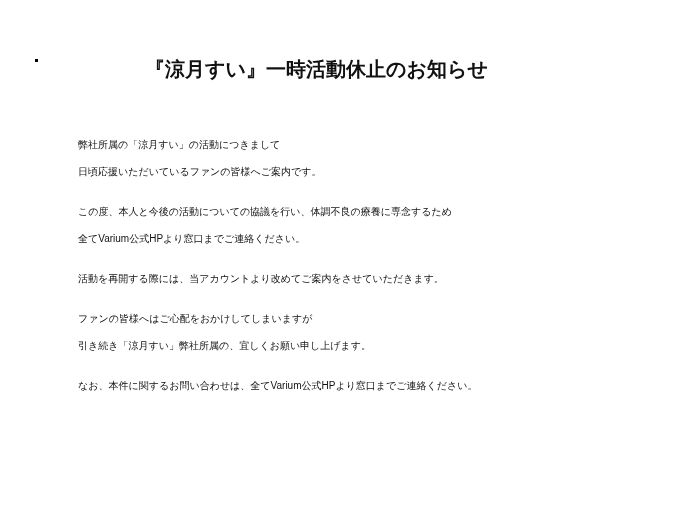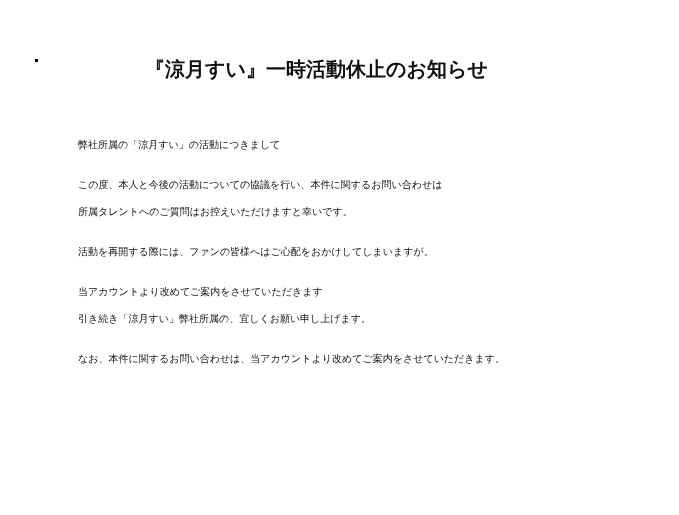--- a/index.html
+++ b/index.html
@@ -58,35 +58,36 @@
 <div class="page">
 
   <div class="stray-dot"></div>
 
   <h1 class="notice-title">『涼月すい』一時活動休止のお知らせ</h1>
 
   <div class="notice-body">
 
     <p class="para">
       <span class="line">弊社所属の「涼月すい」の活動につきまして</span>
+      <span class="line">日頃応援いただいているファンの皆様へご案内です。</span>
     </p>
 
     <p class="para">
-      <span class="line">この度、本人と今後の活動についての協議を行い、本件に関するお問い合わせは</span>
-      <span class="line">所属タレントへのご質問はお控えいただけますと幸いです。</span>
+      <span class="line">この度、本人と今後の活動についての協議を行い、体調不良の療養に専念するため</span>
+      <span class="line">全てVarium公式HPより窓口までご連絡ください。</span>
     </p>
 
     <p class="para">
-      <span class="line">活動を再開する際には、ファンの皆様へはご心配をおかけしてしまいますが。</span>
+      <span class="line">活動を再開する際には、当アカウントより改めてご案内をさせていただきます。</span>
     </p>
 
     <p class="para">
-      <span class="line">当アカウントより改めてご案内をさせていただきます</span>
+      <span class="line">ファンの皆様へはご心配をおかけしてしまいますが</span>
       <span class="line">引き続き「涼月すい」弊社所属の、宜しくお願い申し上げます。</span>
     </p>
 
     <p class="para">
-      <span class="line">なお、本件に関するお問い合わせは、当アカウントより改めてご案内をさせていただきます。</span>
+      <span class="line">なお、本件に関するお問い合わせは、全てVarium公式HPより窓口までご連絡ください。</span>
     </p>
 
   </div>
 
 </div>
 
 </body></html>

